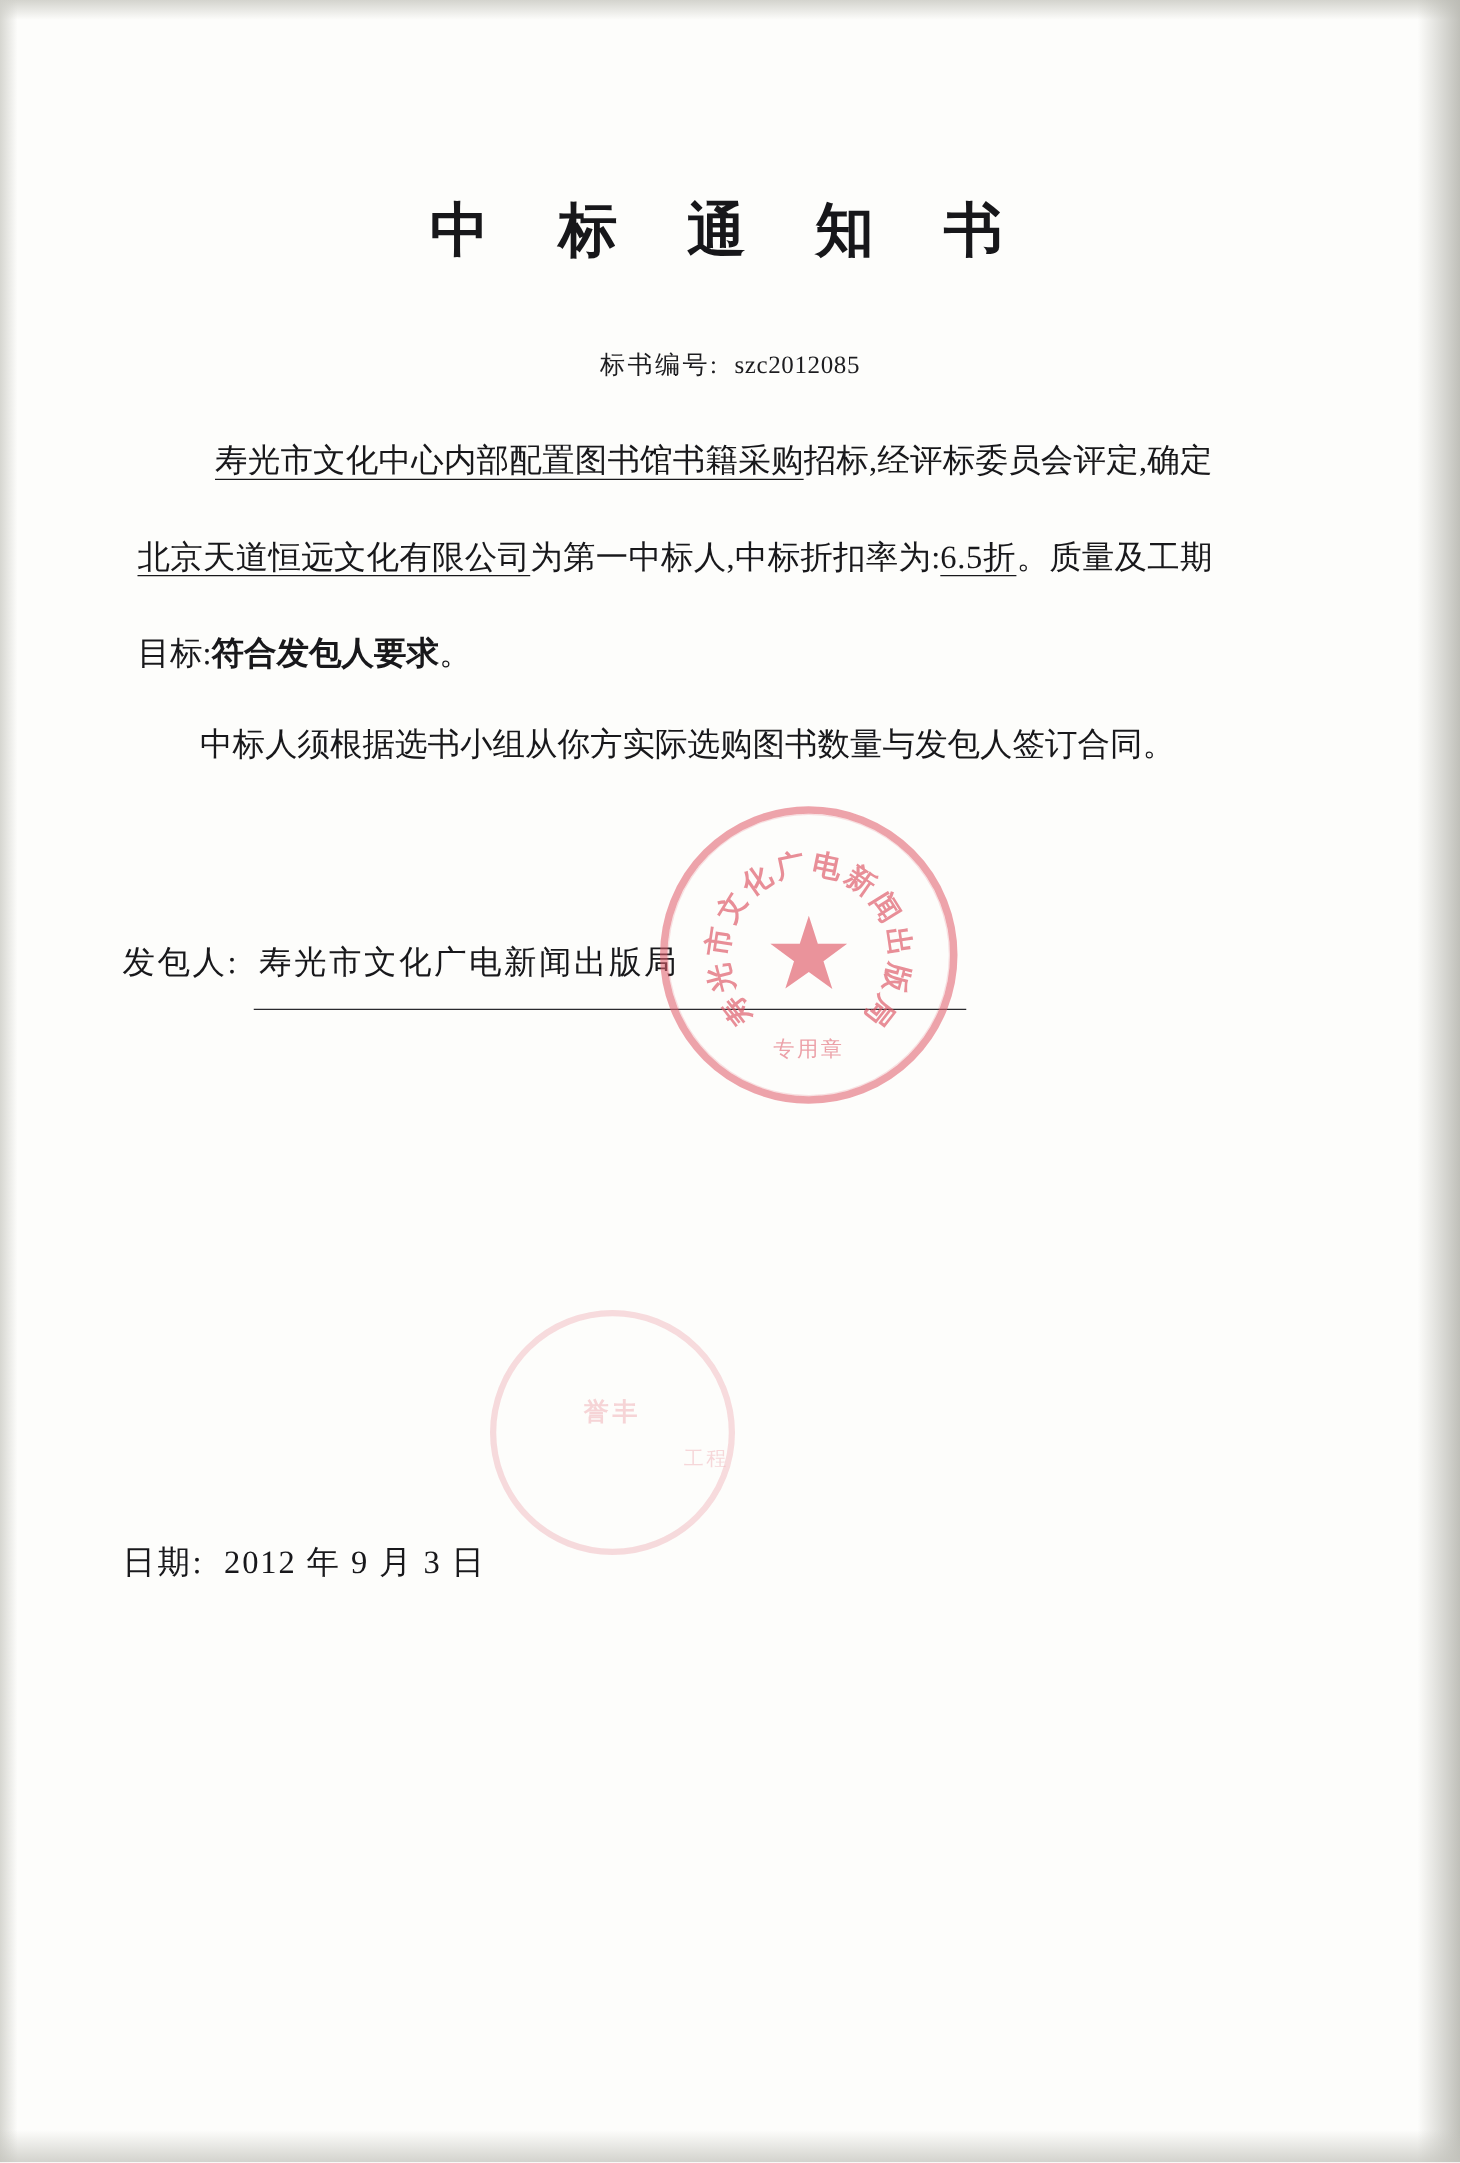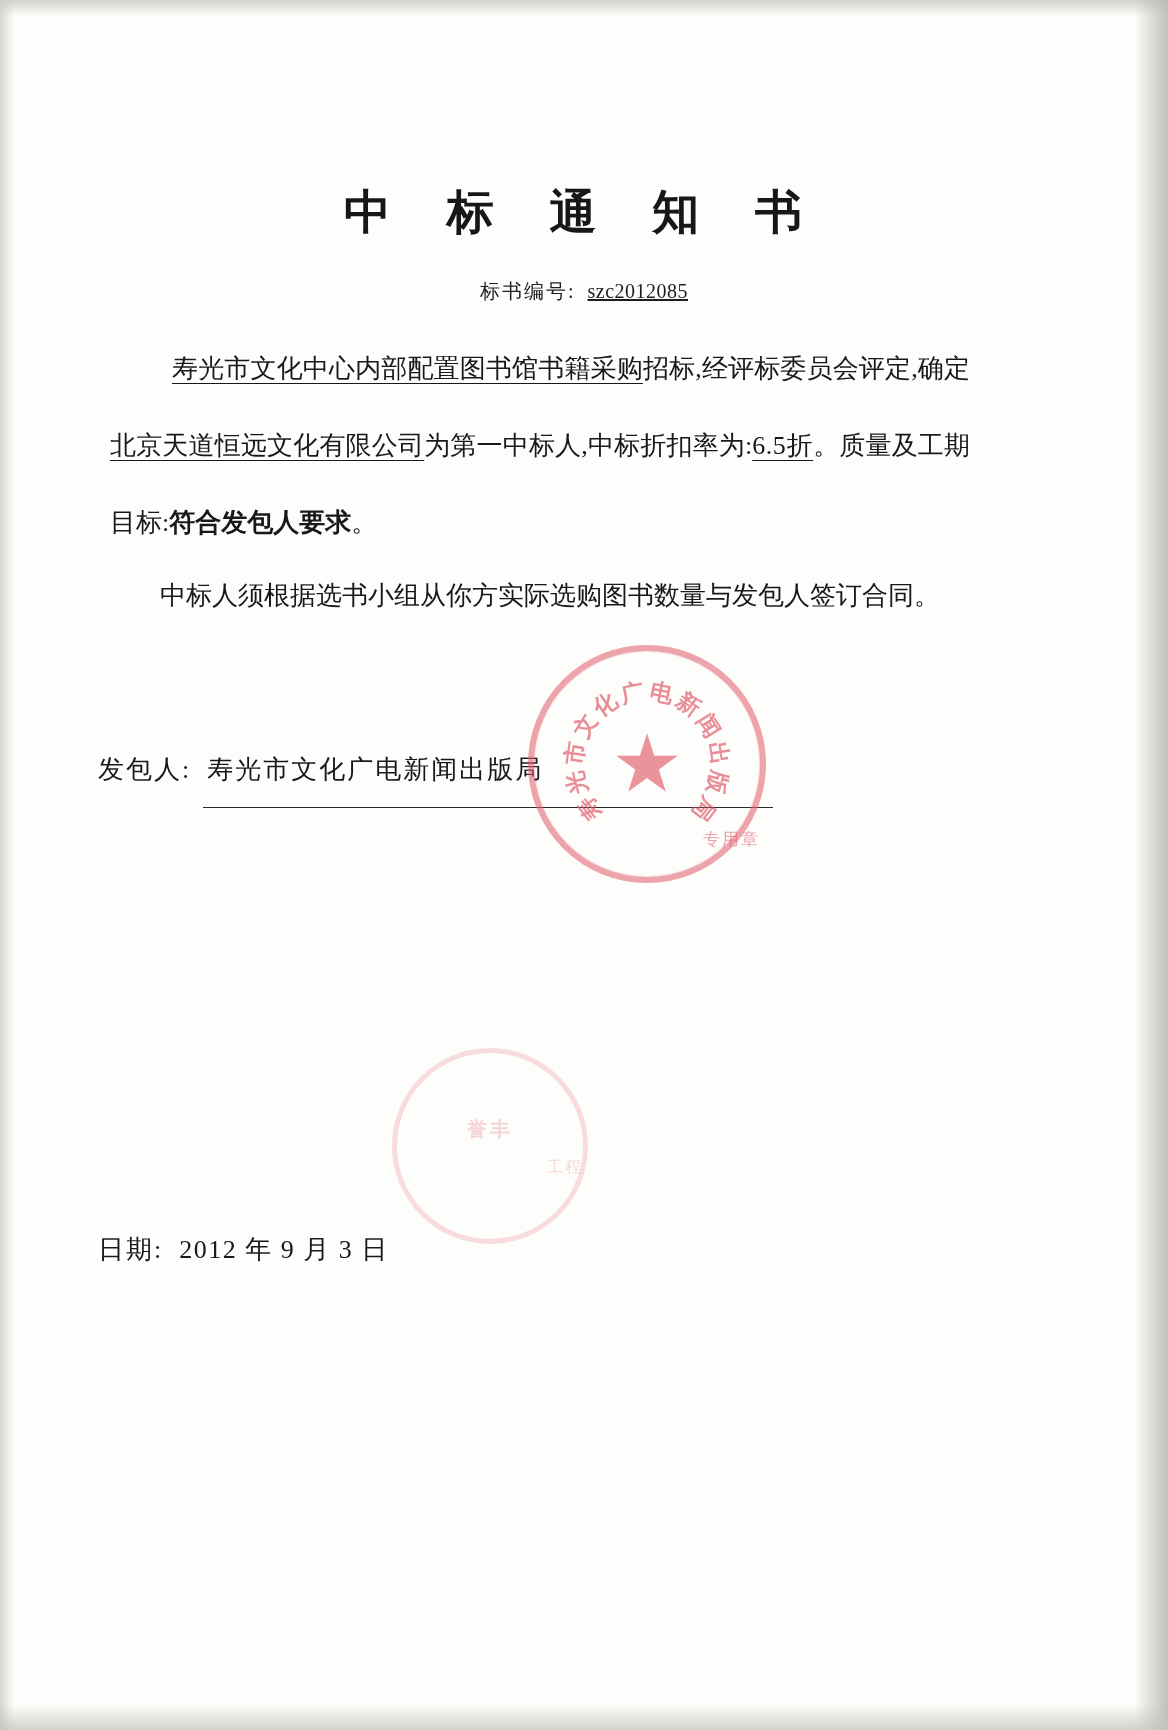--- a/index.html
+++ b/index.html
@@ -48,21 +48,21 @@
   }
   .content {
     position: absolute;
     left: 0; top: 0;
     width: 1168px;
     height: 1730px;
   }
 
   .doc-title {
     position: absolute;
-    left: 0; top: 181px;
+    left: 0; top: 153px;
     width: 1168px;
     text-align: center;
     font-size: 47px;
     letter-spacing: 22px;
     font-weight: bold;
     color: #17171a;
     font-family: "Liberation Serif", serif;
   }
 
   .bid-no {
@@ -72,21 +72,20 @@
     text-align: center;
     font-size: 20px;
     color: #1d1d20;
     letter-spacing: 1px;
   }
   .bid-no .label { letter-spacing: 2px; }
   .bid-no .value {
     font-family: "Liberation Serif", serif;
     letter-spacing: 0.5px;
     margin-left: 6px;
-    text-decoration: underline;
   }
 
   .body-block {
     position: absolute;
     left: 98px;
     top: 330px;
     width: 872px;
     font-size: 26px;
     line-height: 77px;
     color: #18181b;
@@ -191,21 +190,21 @@
     font-weight: bold;
     color: rgba(222, 86, 101, 0.72);
     transform-origin: 0 0;
     font-family: "Liberation Serif", serif;
   }
   .seal-main .bottom-text {
     position: absolute;
     left: 0;
     bottom: 26px;
     width: 100%;
-    text-align: right;
+    text-align: center;
     font-size: 17px;
     letter-spacing: 2px;
     color: rgba(222, 86, 101, 0.6);
   }
   .seal-secondary {
     left: 392px;
     top: 1048px;
     width: 186px;
     height: 186px;
     border: 5px solid rgba(232, 140, 150, 0.40);

